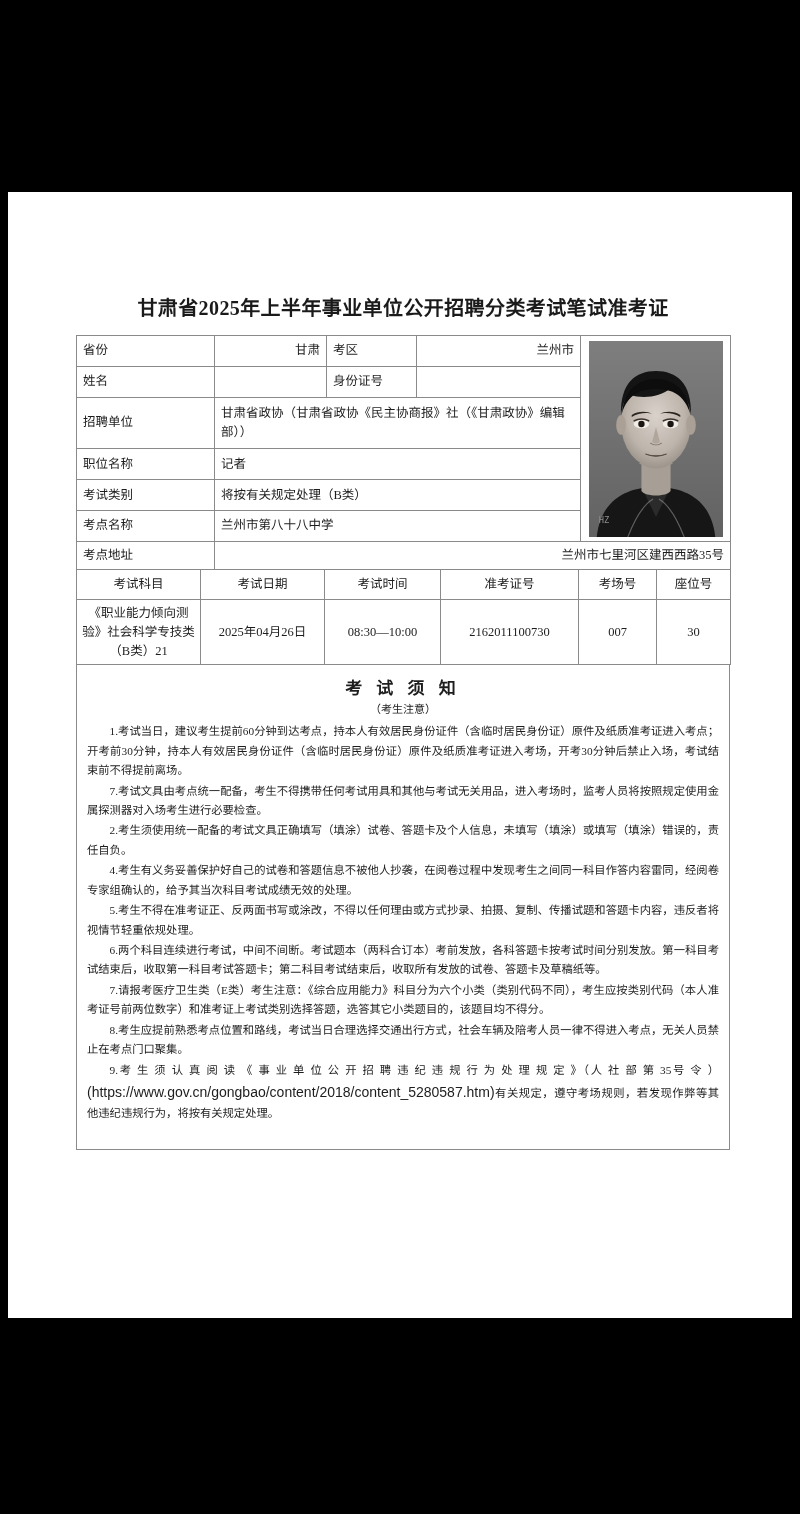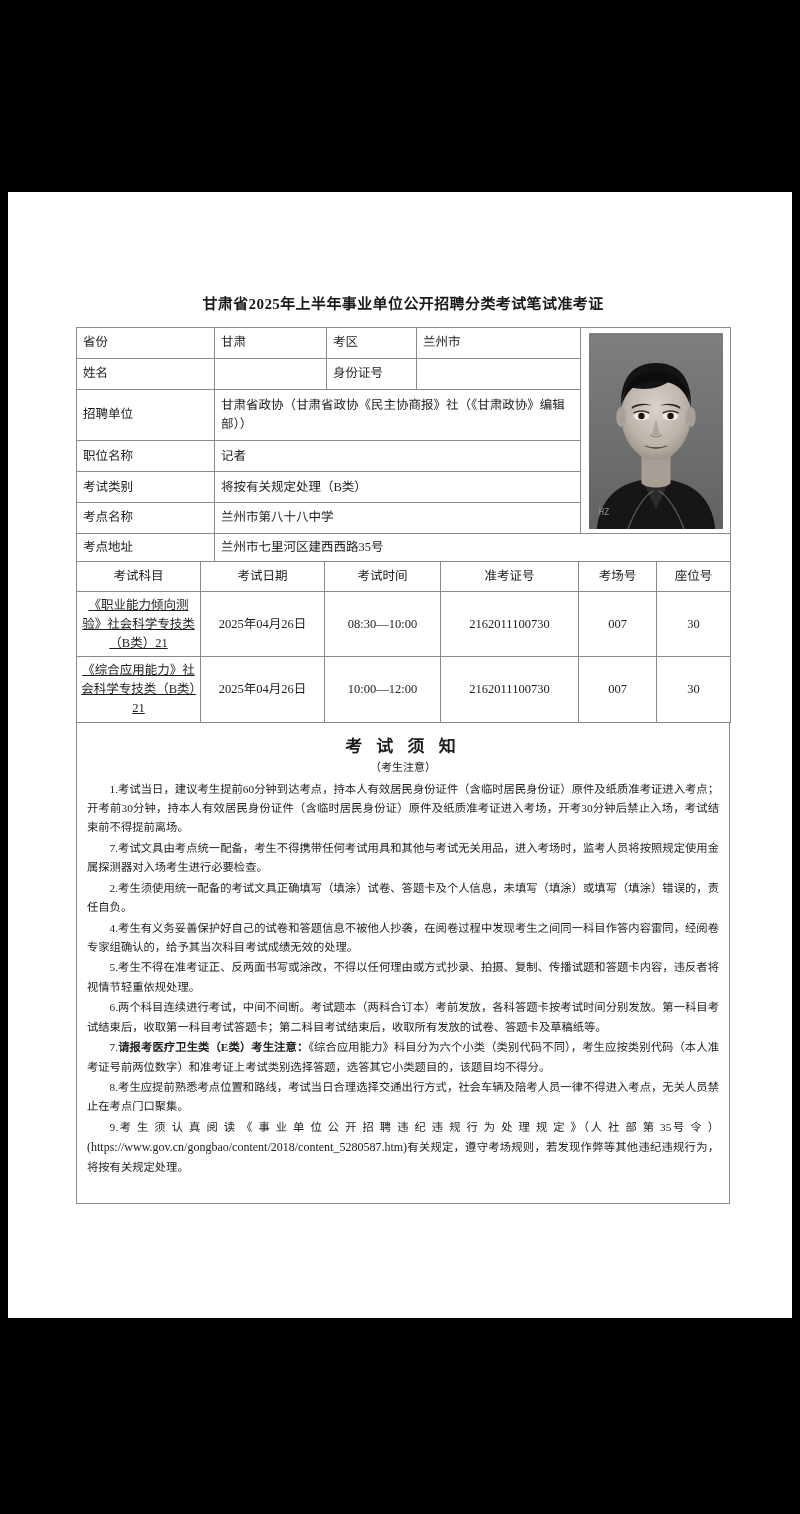--- a/index.html
+++ b/index.html
@@ -24,21 +24,21 @@
     background: #ffffff;
   }
   .doc-inner {
     position: absolute;
     left: 68px;
     top: 100px;
     width: 654px;
   }
   .doc-title {
     text-align: center;
-    font-size: 15px;
+    font-size: 20px;
     font-weight: bold;
     letter-spacing: 0.4px;
     color: #1a1a1a;
     margin: 0 0 14px 0;
     font-family: "Liberation Serif", "DejaVu Serif", serif;
     white-space: nowrap;
   }
 
   
   table.info-table {
@@ -52,21 +52,21 @@
     font-size: 12.5px;
     padding: 4px 6px;
     vertical-align: middle;
     line-height: 1.55;
   }
   td.lbl {
     width: 138px;
     white-space: nowrap;
   }
   td.val-left { text-align: left; padding-left: 9px; }
-  td.val-center { text-align: left; }
+  td.val-center { text-align: right; }
   td.photo-cell {
     width: 150px;
     padding: 5px;
     text-align: center;
     vertical-align: top;
     background: #ffffff;
   }
   .photo-frame {
     width: 134px;
     height: 196px;
@@ -102,21 +102,21 @@
     padding: 4px 3px;
     line-height: 1.5;
   }
   table.sched-table th { padding: 5px 3px; }
   .col-subject { width: 124px; }
   .col-date    { width: 124px; }
   .col-time    { width: 116px; }
   .col-ticket  { width: 138px; }
   .col-room    { width: 78px; }
   .col-seat    { width: 74px; }
-  td.subject-cell { line-height: 1.45; padding: 6px 4px; text-decoration: underline; }
+  td.subject-cell { line-height: 1.45; padding: 6px 4px; }
 
   
   .notice-box {
     border: 1px solid #8a8a8a;
     width: 654px;
     box-sizing: border-box;
     margin-top: -1px;
     padding: 7px 10px 25px 10px;
     color: #1d1d1d;
   }
@@ -133,24 +133,24 @@
     margin: 0 0 6px 0;
   }
   .notice-item {
     font-size: 11.3px;
     line-height: 1.72;
     text-align: justify;
     text-justify: inter-ideograph;
     margin: 0 0 1px 0;
     text-indent: 2em;
   }
-  .notice-item .lead-bold { font-weight: bold; }
+  .notice-item .lead-bold { font-weight: normal; }
   .url-mono {
-    font-family: Liberation Serif, serif;
-    font-size: 12px;
+    font-family: Liberation Sans, sans-serif;
+    font-size: 14px;
   }
   .notice-footer {
     text-align: center;
     font-size: 13px;
     font-weight: bold;
     margin-top: 9px;
     letter-spacing: 0.5px;
   }
 </style>
 </head>
@@ -284,28 +284,20 @@
       </thead>
       <tbody>
         <tr>
           <td class="subject-cell">《职业能力倾向测验》社会科学专技类（B类）21</td>
           <td>2025年04月26日</td>
           <td>08:30—10:00</td>
           <td>2162011100730</td>
           <td>007</td>
           <td>30</td>
         </tr>
-        <tr>
-          <td class="subject-cell">《综合应用能力》社会科学专技类（B类）21</td>
-          <td>2025年04月26日</td>
-          <td>10:00—12:00</td>
-          <td>2162011100730</td>
-          <td>007</td>
-          <td>30</td>
-        </tr>
       </tbody>
     </table>
 
     <div class="notice-box">
       <div class="notice-title">考 试 须 知</div>
       <div class="notice-sub">（考生注意）</div>
 
       <p class="notice-item">1.考试当日，建议考生提前60分钟到达考点，持本人有效居民身份证件（含临时居民身份证）原件及纸质准考证进入考点；开考前30分钟，持本人有效居民身份证件（含临时居民身份证）原件及纸质准考证进入考场，开考30分钟后禁止入场，考试结束前不得提前离场。</p>
       <p class="notice-item">7.考试文具由考点统一配备，考生不得携带任何考试用具和其他与考试无关用品，进入考场时，监考人员将按照规定使用金属探测器对入场考生进行必要检查。</p>
       <p class="notice-item">2.考生须使用统一配备的考试文具正确填写（填涂）试卷、答题卡及个人信息，未填写（填涂）或填写（填涂）错误的，责任自负。</p>

